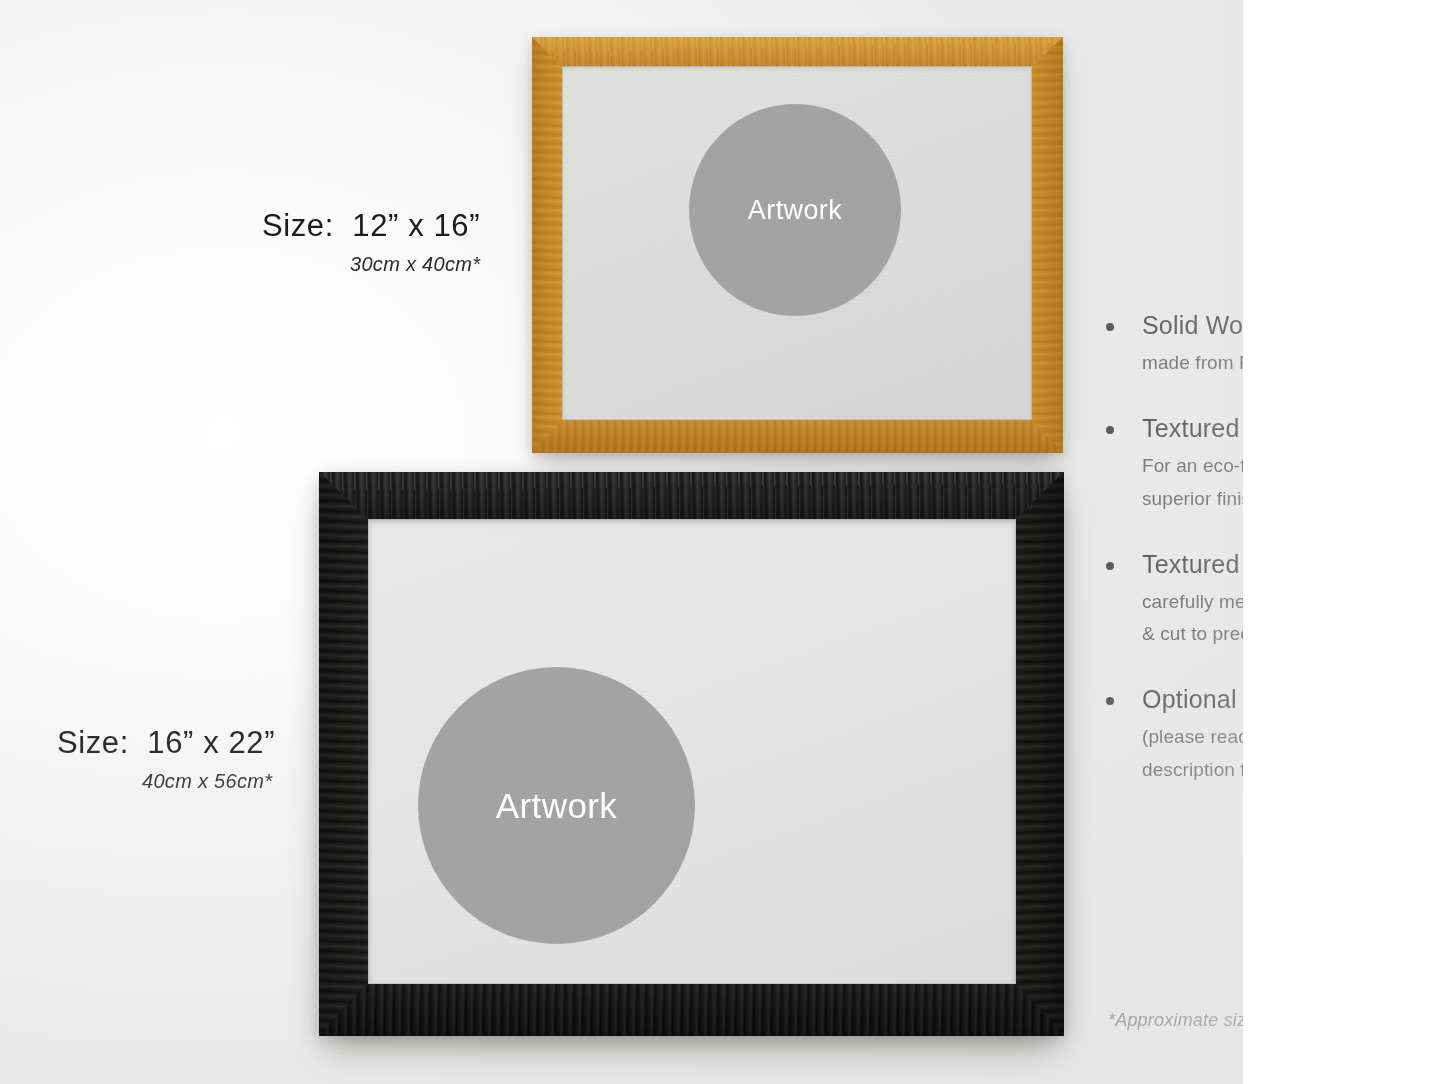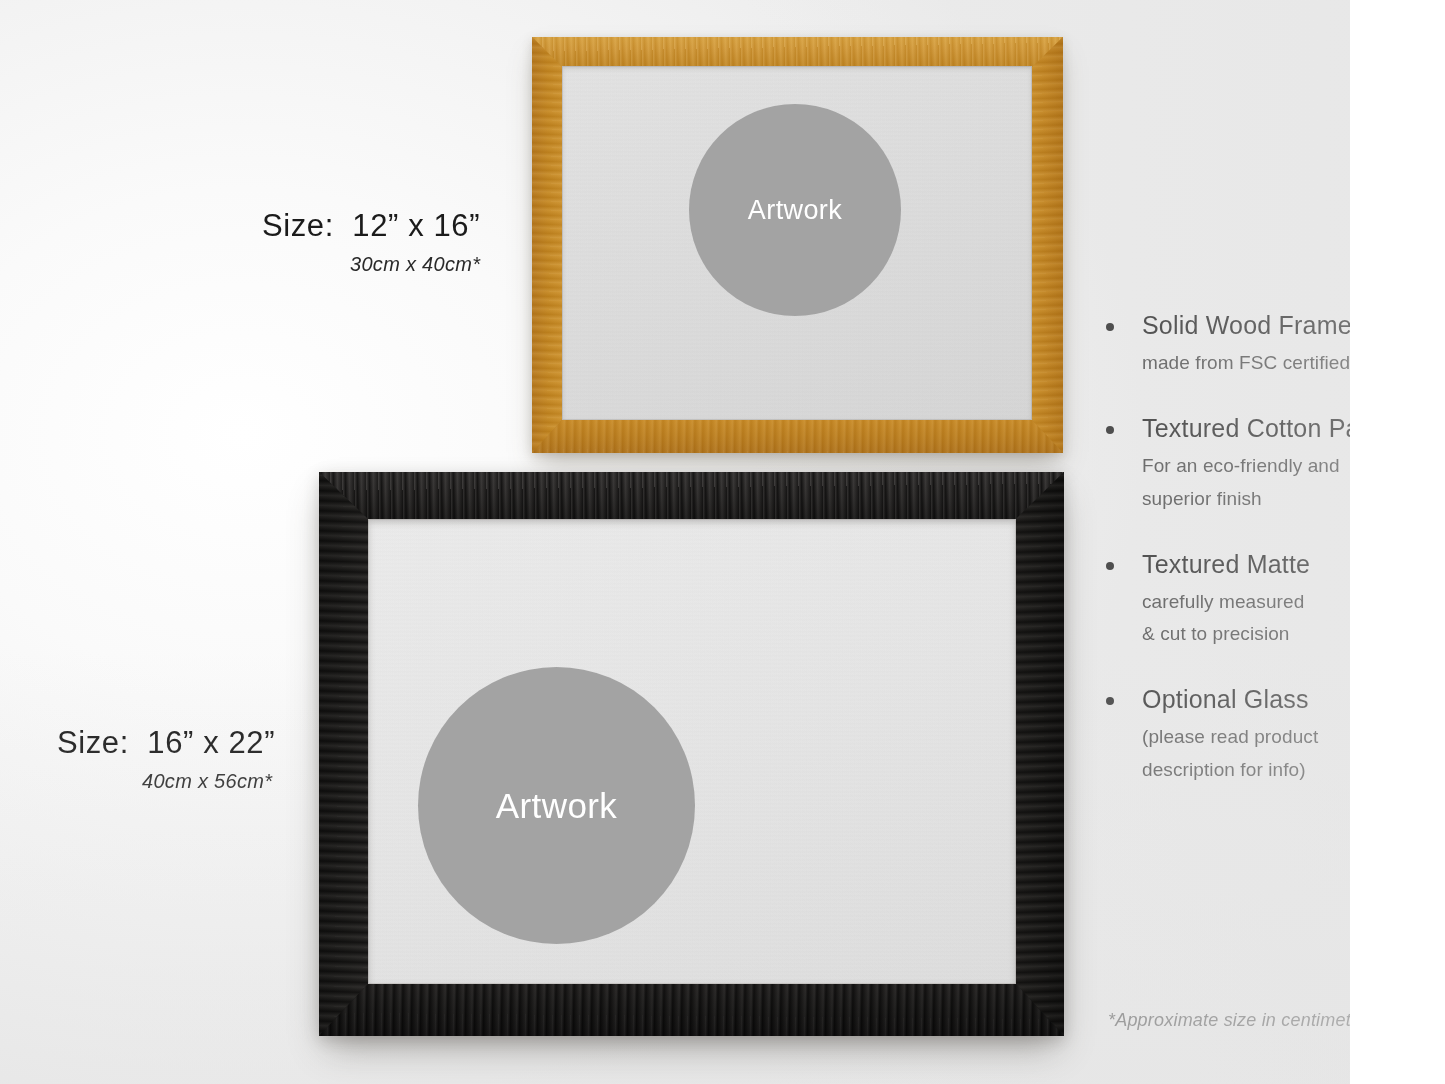--- a/index.html
+++ b/index.html
@@ -10,21 +10,21 @@
   body {
     width: 1445px;
     height: 1084px;
     overflow: hidden;
     font-family: "Liberation Sans", sans-serif;
     background: #ffffff;
   }
 
   #stage {
     position: relative;
-    width: 1350px;
+    width: 1243px;
     height: 1084px;
     background:
       radial-gradient(ellipse 900px 700px at 18% 40%, #ffffff 0%, #fafafa 35%, #f2f2f2 70%, #ebebeb 100%),
       linear-gradient(115deg, #fdfdfd 0%, #f6f6f6 45%, #eeeeee 75%, #e8e8e8 100%);
     overflow: hidden;
   }
 
   
   #stage::after {
     content: "";

